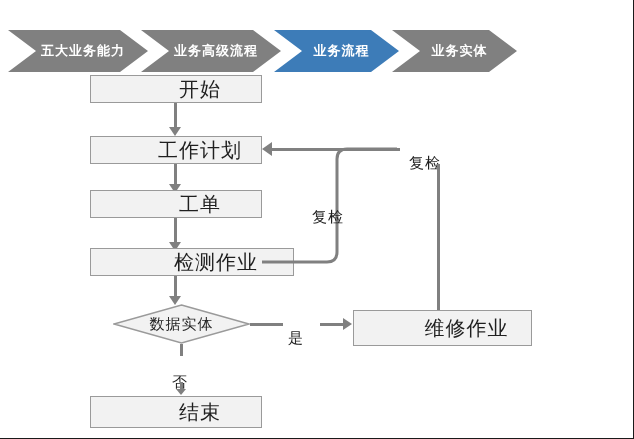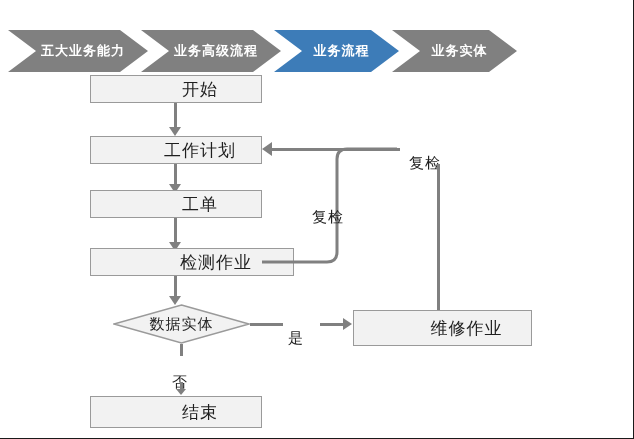--- a/index.html
+++ b/index.html
@@ -54,21 +54,21 @@
   
   .node {
     position: absolute;
     background: #f2f2f2;
     border: 1px solid #9a9a9a;
     box-sizing: border-box;
     display: flex;
     align-items: center;
     justify-content: center;
     color: #1f1f1f;
-    font-size: 17px;
+    font-size: 20px;
     letter-spacing: 1px;
     white-space: nowrap;
     padding-left: 48px;
   }
 
   .diamond-wrap {
     position: absolute;
     display: flex;
     align-items: center;
     justify-content: center;

